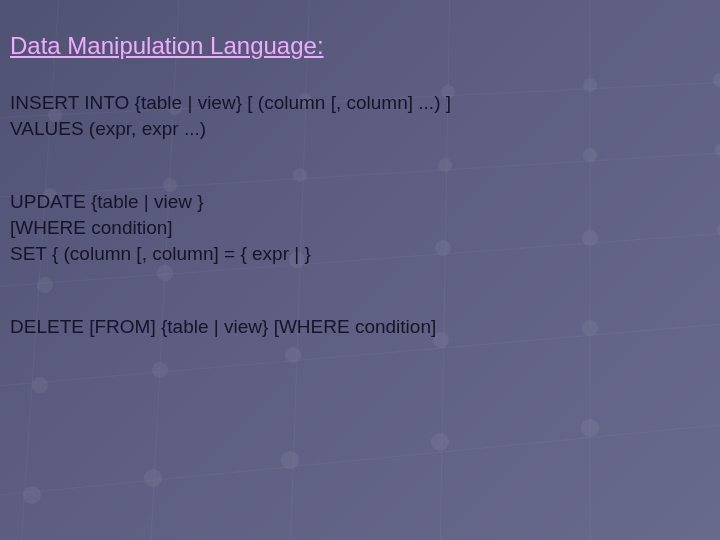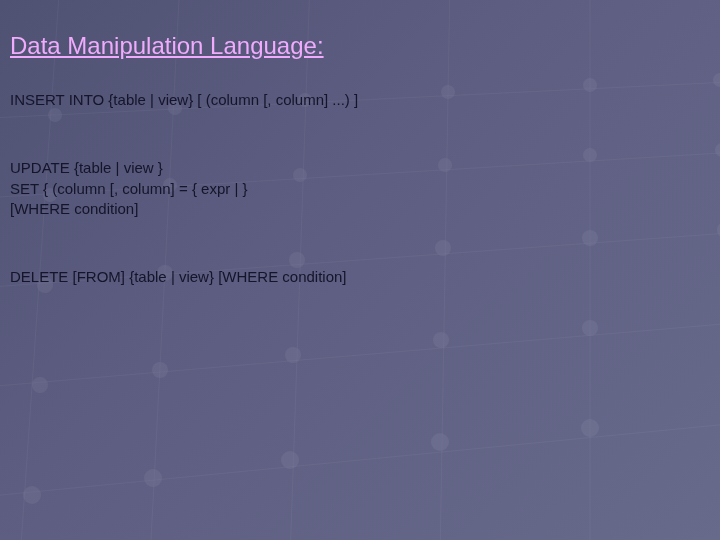--- a/index.html
+++ b/index.html
@@ -26,21 +26,21 @@
     padding: 32px 10px 0 10px;
   }
   .title {
     font-size: 24px;
     font-weight: normal;
     color: #f0abfc;
     text-decoration: underline;
     margin-bottom: 30px;
   }
   .block {
-    font-size: 15px;
+    font-size: 19px;
     line-height: 1.35;
     color: #14142a;
     margin-bottom: 48px;
   }
   .block:last-child { margin-bottom: 10px; }
 </style>
 </head>
 <body>
 
 <svg class="grid-bg" viewBox="0 0 720 540" preserveAspectRatio="none">
@@ -89,24 +89,25 @@
       <circle cx="590" cy="428" r="9"></circle>
       <circle cx="735" cy="420" r="9"></circle>
   </g>
 </svg>
 
 <div class="content">
   <h1 class="title">Data Manipulation Language:</h1>
 
   <div class="block">
     <div>INSERT INTO {table | view}   [ (column [, column] ...) ]</div>
+    <div>VALUES (expr, expr ...)</div>
   </div>
 
   <div class="block">
     <div>UPDATE {table | view }</div>
+    <div>[WHERE condition]</div>
     <div>SET { (column [, column] = { expr | }</div>
-    <div>[WHERE condition]</div>
   </div>
 
   <div class="block">
     <div>DELETE [FROM] {table | view}  [WHERE condition]</div>
   </div>
 </div>
 
 </body></html>

